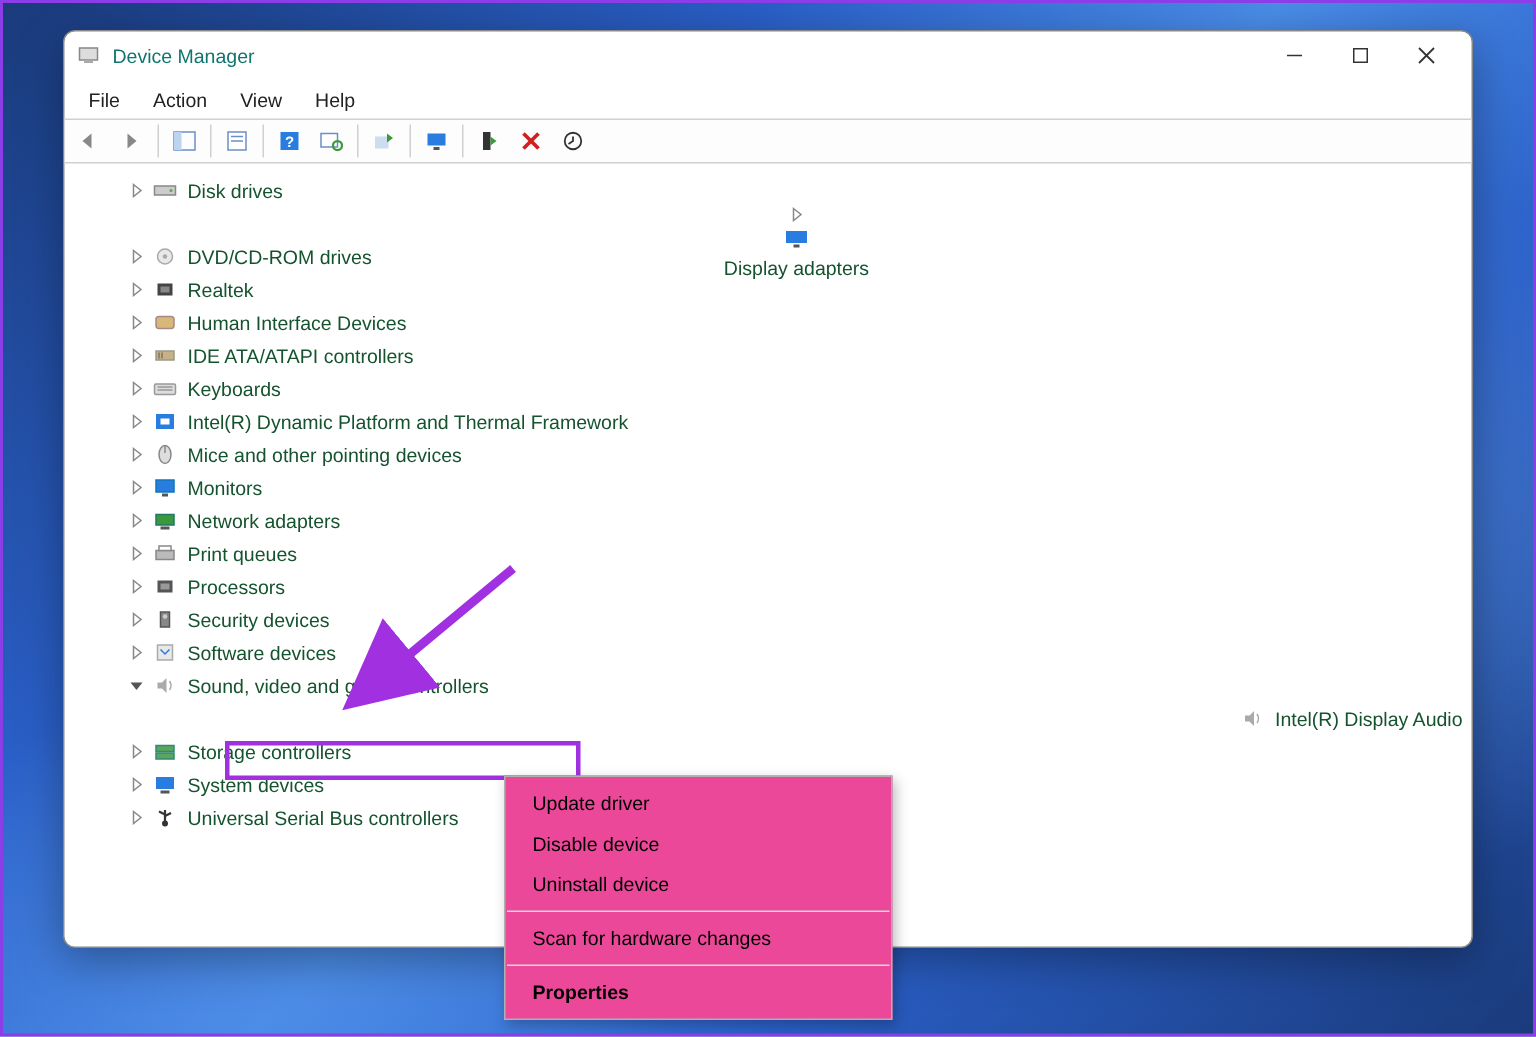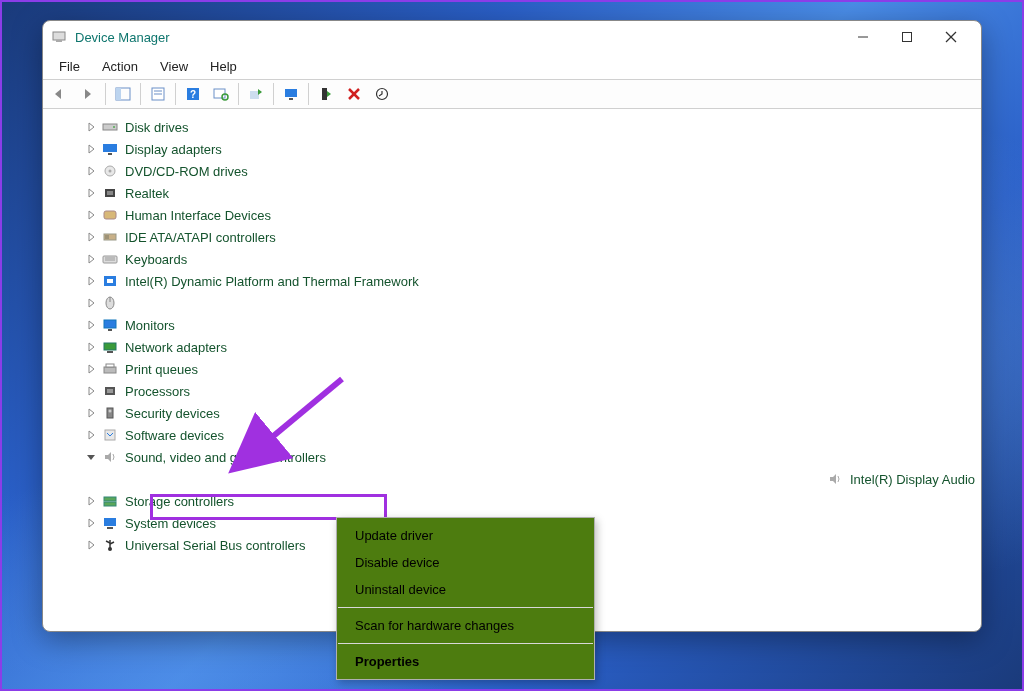--- a/index.html
+++ b/index.html
@@ -121,21 +121,21 @@
 .highlight-box {
   position: absolute;
   border: 3px solid #a030e0;
   pointer-events: none;
 }
 .context-menu {
   position: absolute;
   left: 334px;
   top: 515px;
   width: 259px;
-  background: #4d7c0f;
+  background: #ec4899;
   border: 1px solid #b0b0b0;
   box-shadow: 2px 3px 8px rgba(0,0,0,0.25);
   padding: 4px 0;
   font-size: 13px;
 }
 .cm-item {
   padding: 6px 18px;
   cursor: default;
 }
 .cm-sep { height: 1px; background: #d8d8d8; margin: 4px 1px; }
@@ -274,21 +274,21 @@
             </svg>
           </span>
           <span class="nicon">
             <svg width="16" height="14">
               <rect x="1" y="4" width="14" height="6" fill="#ccc" stroke="#888"></rect>
               <circle cx="12" cy="7" r="1" fill="#5a5"></circle>
             </svg>
           </span>
           <span class="node-label">Disk drives</span>
         </div>
-        <div class="node" style="padding-left: 30px;">
+        <div class="node" style="padding-left: 30px; flex-direction: column;">
           <span class="chev">
             <svg width="10" height="10">
               <path d="M3 1 L8 5 L3 9 Z" fill="none" stroke="#888"></path>
             </svg>
           </span>
           <span class="nicon">
             <svg width="16" height="14">
               <rect x="1" y="2" width="14" height="8" fill="#2a7de0"></rect>
               <rect x="6" y="11" width="4" height="2" fill="#555"></rect>
             </svg>
@@ -385,20 +385,21 @@
             <svg width="10" height="10">
               <path d="M3 1 L8 5 L3 9 Z" fill="none" stroke="#888"></path>
             </svg>
           </span>
           <span class="nicon">
             <svg width="16" height="14">
               <ellipse cx="8" cy="7" rx="4" ry="6" fill="#ddd" stroke="#888"></ellipse>
               <line x1="8" y1="1" x2="8" y2="6" stroke="#888"></line>
             </svg>
           </span>
+          <span class="node-label">Mice and other pointing devices</span>
         </div>
         <div class="node" style="padding-left: 30px;">
           <span class="chev">
             <svg width="10" height="10">
               <path d="M3 1 L8 5 L3 9 Z" fill="none" stroke="#888"></path>
             </svg>
           </span>
           <span class="nicon">
             <svg width="16" height="14">
               <rect x="2" y="2" width="12" height="8" fill="#2a7de0" stroke="#17b"></rect>

